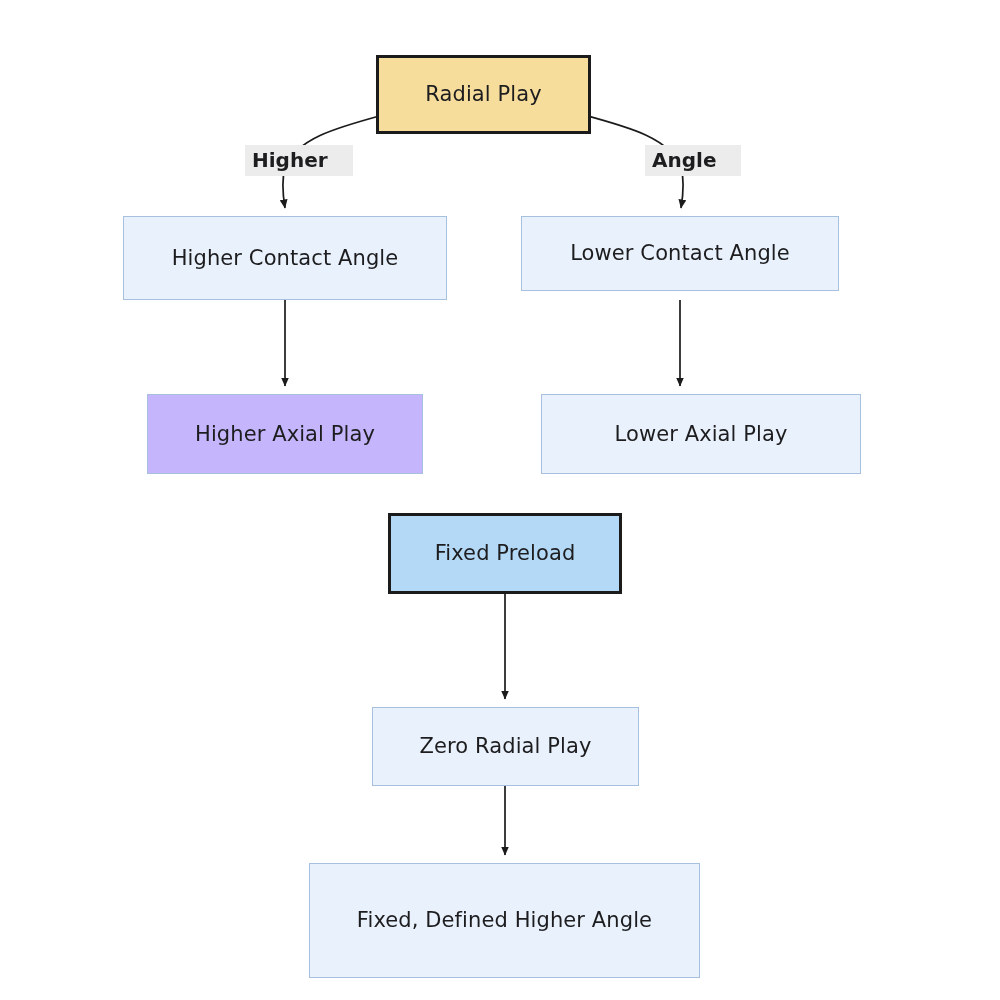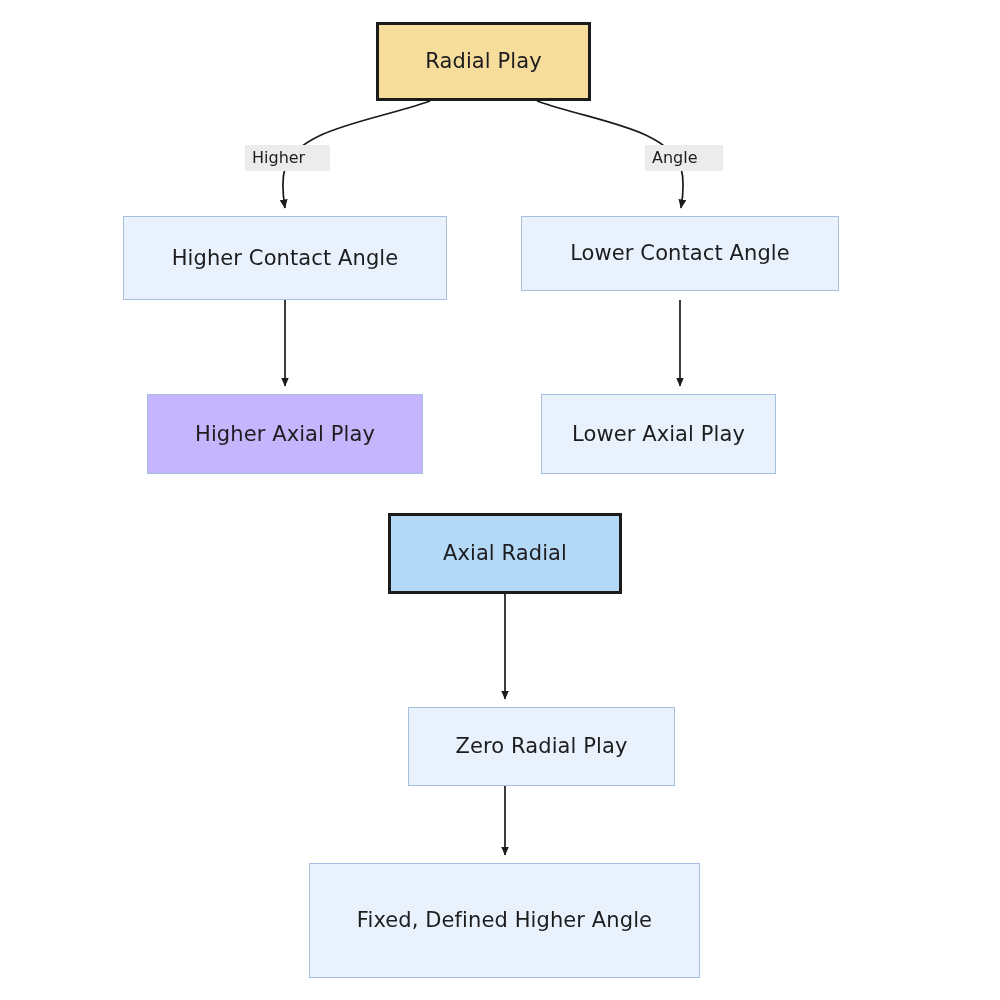--- a/index.html
+++ b/index.html
@@ -42,35 +42,37 @@
     z-index: 2;
   }
   .node-process {
     background: #e9f2fc;
     border: 1.6px solid #a7c0e0;
     text-align: center;
   }
   .node-start {
     background: #f6dd9c;
     border: 3px solid #1b1b1b;
+    margin-top: 33px;
   }
   .node-preload {
     background: #b3d9f7;
     border: 3px solid #1b1b1b;
   }
   .edge-label {
     position: absolute;
     box-sizing: border-box;
     background: #ececec;
     color: #1d1d1f;
-    font-size: 16px;
+    font-size: 20px;
     line-height: 1.2;
     padding: 3px 25px 4px 7px;
     white-space: nowrap;
     z-index: 3;
+    font-weight: bold;
   }
 </style>
 </head>
 <body>
 
 <div id="canvas" style="background: rgb(255, 255, 255);">
 
   <svg id="edge-layer" viewBox="0 0 1000 1000" width="1000" height="1000" xmlns="http://www.w3.org/2000/svg">
     <defs>
       <marker id="arrowhead" markerWidth="10" markerHeight="8" refX="8.5" refY="4" orient="auto" markerUnits="userSpaceOnUse">
@@ -100,29 +102,29 @@
   </div>
 
   <div class="node node-process" id="node-lower_ca" style="left: 521px; top: 216px; width: 318px; height: 75px; background: rgb(233, 242, 252); border-color: rgb(167, 192, 224); color: rgb(29, 29, 31);">
     <span>Lower Contact Angle</span>
   </div>
 
   <div class="node node-process" id="node-higher_ap" style="left: 147px; top: 394px; width: 276px; height: 80px; background: #c4b5fd; border-color: rgb(167, 192, 224); color: rgb(29, 29, 31);">
     <span>Higher Axial Play</span>
   </div>
 
-  <div class="node node-process" id="node-lower_ap" style="left: 541px; top: 394px; width: 235px; height: 80px; background: rgb(233, 242, 252); border-color: rgb(167, 192, 224); color: rgb(29, 29, 31);">
+  <div class="node node-process" id="node-lower_ap" style="left: 541px; top: 394px; width: 320px; height: 80px; background: rgb(233, 242, 252); border-color: rgb(167, 192, 224); color: rgb(29, 29, 31);">
     <span>Lower Axial Play</span>
   </div>
 
   <div class="node node-preload" id="node-axial_preload" style="left: 388px; top: 513px; width: 234px; height: 81px; background: rgb(179, 217, 247); border-color: rgb(27, 27, 27); color: rgb(29, 29, 31);">
-    <span>Axial Radial</span>
+    <span>Fixed Preload</span>
   </div>
 
-  <div class="node node-process" id="node-zero_radial" style="left: 372px; top: 707px; width: 267px; height: 79px; background: rgb(233, 242, 252); border-color: rgb(167, 192, 224); color: rgb(29, 29, 31); margin-left: 36px;">
+  <div class="node node-process" id="node-zero_radial" style="left: 372px; top: 707px; width: 267px; height: 79px; background: rgb(233, 242, 252); border-color: rgb(167, 192, 224); color: rgb(29, 29, 31);">
     <span>Zero Radial Play</span>
   </div>
 
   <div class="node node-process" id="node-fixed_ca" style="left: 309px; top: 863px; width: 391px; height: 115px; background: rgb(233, 242, 252); border-color: rgb(167, 192, 224); color: rgb(29, 29, 31);">
     <span>Fixed, Defined Higher Angle</span>
   </div>
 
   <div class="edge-label" id="edgelabel-higher" style="left: 245px; top: 145px; background: rgb(236, 236, 236); color: rgb(29, 29, 31);">Higher</div>
 
   <div class="edge-label" id="edgelabel-lower" style="left: 645px; top: 145px; background: rgb(236, 236, 236); color: rgb(29, 29, 31);">Angle</div>

